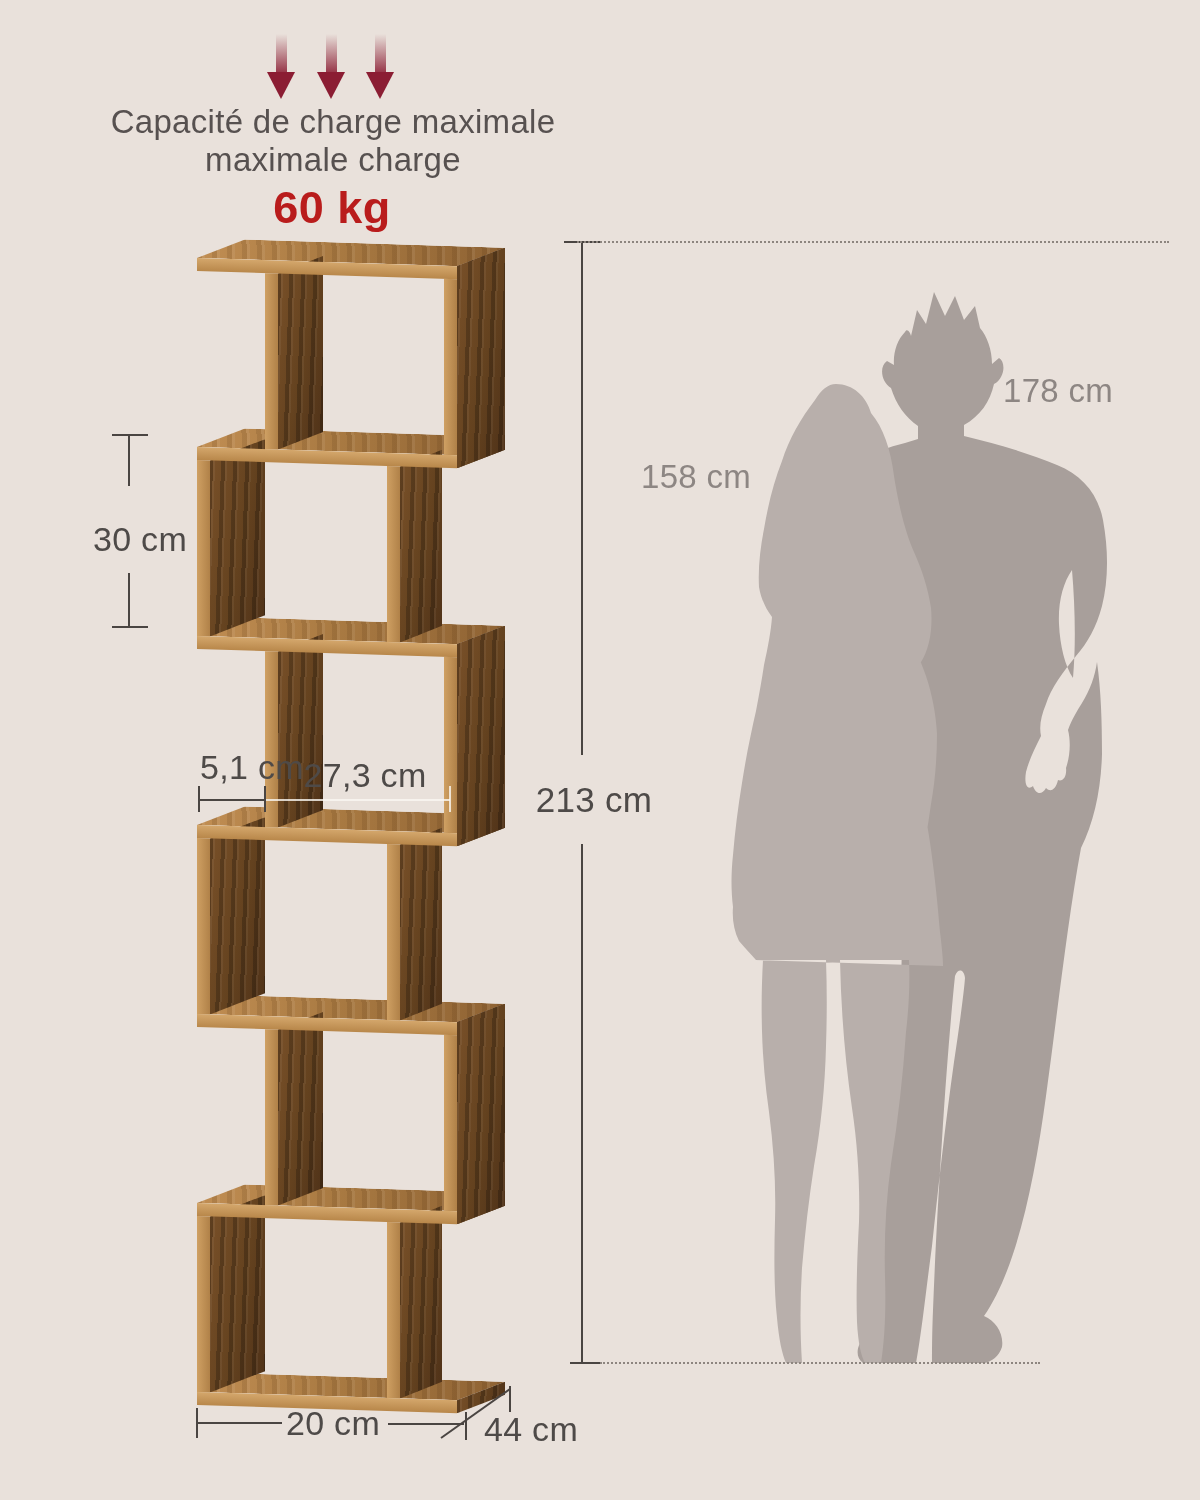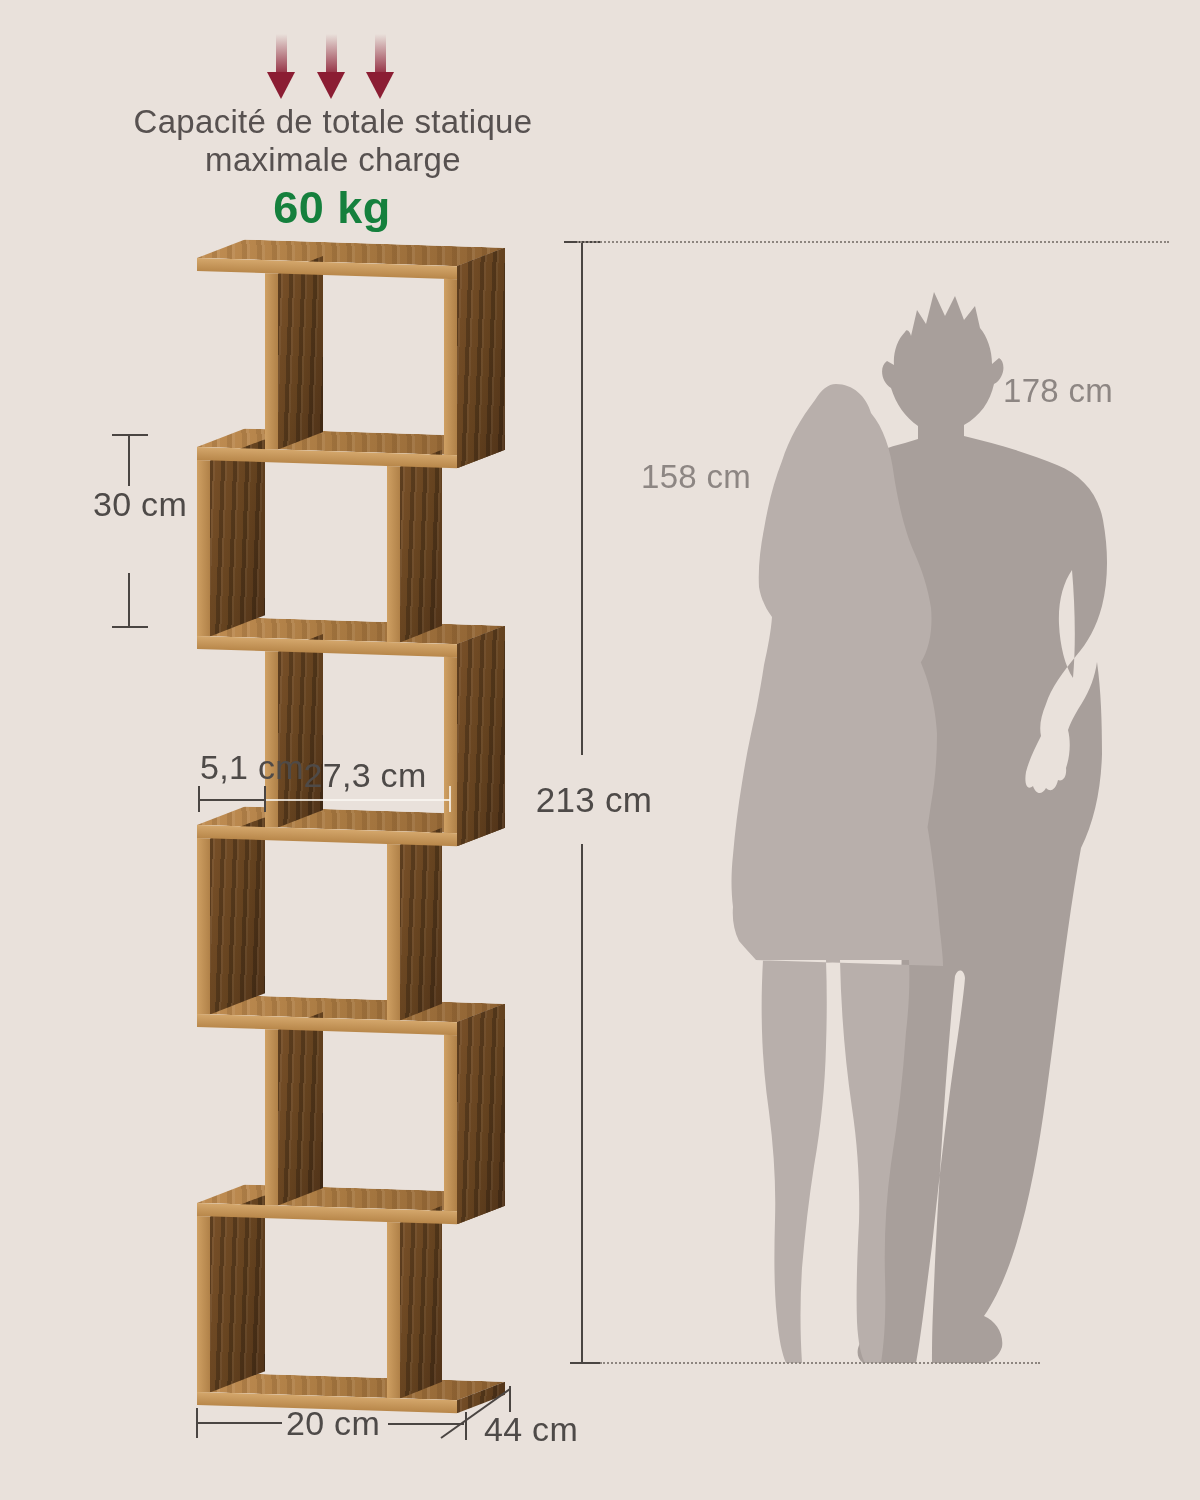--- a/index.html
+++ b/index.html
@@ -11,21 +11,21 @@
   }
   
   .load-arrow{position:absolute;width:11px;height:40px;top:34px;
     background:linear-gradient(to bottom, rgba(139,29,51,0), rgba(139,29,51,.9));}
   .load-arrow::after{content:"";position:absolute;left:-9px;top:38px;
     border-left:14px solid transparent;border-right:14px solid transparent;
     border-top:27px solid #8b1d33;}
   .load-line{position:absolute;left:333px;transform:translateX(-50%);
     white-space:nowrap;font-size:33px;color:#575150;letter-spacing:.3px;}
   .load-value{position:absolute;left:332px;transform:translateX(-50%);
-    top:182px;font-size:45px;font-weight:bold;color:#15803d;letter-spacing:.5px;}
+    top:182px;font-size:45px;font-weight:bold;color:#b91c1c;letter-spacing:.5px;}
   
   .shelf{position:absolute;left:197px;top:242px;width:308px;height:1180px;
     transform:skewY(1.8deg);transform-origin:0 0;}
   .wp{position:absolute;}
   .wood-top{
     background-image:
       repeating-linear-gradient(88deg, rgba(70,40,12,.13) 0 5px, rgba(255,255,255,.07) 5px 8px, rgba(70,40,12,0) 8px 15px),
       linear-gradient(95deg,#c18e53 0%,#a97a42 45%,#8e6233 100%);}
   .wood-dark{
     background-image:
@@ -45,21 +45,21 @@
 </style>
 </head>
 <body>
 
 <div class="stage">
 
   <div>
     <span class="load-arrow" style="left:276px"></span>
     <span class="load-arrow" style="left:326px"></span>
     <span class="load-arrow" style="left:375px"></span>
-    <div class="load-line" style="top:103px">Capacité de totale statique</div>
+    <div class="load-line" style="top:103px">Capacité de charge maximale</div>
     <div class="load-line" style="top:141px">maximale charge</div>
     <div class="load-value">60 kg</div>
   </div>
 
   <div class="shelf">
       <div class="wp wood-top" style="left: 0px; top: -4px; width: 308px; height: 20px; clip-path: polygon(0px 20px, 48px 0px, 308px 0px, 260px 20px);"></div>
       <div class="wp wood-dark" style="left: 260px; top: -4px; width: 48px; height: 33px; clip-path: polygon(0px 20px, 48px 0px, 48px 13px, 0px 33px);"></div>
       <div class="wp wood-top" style="left: 0px; top: 185px; width: 308px; height: 20px; clip-path: polygon(0px 20px, 48px 0px, 308px 0px, 260px 20px);"></div>
       <div class="wp wood-dark" style="left: 260px; top: 185px; width: 48px; height: 33px; clip-path: polygon(0px 20px, 48px 0px, 48px 13px, 0px 33px);"></div>
       <div class="wp wood-top" style="left: 0px; top: 374px; width: 308px; height: 20px; clip-path: polygon(0px 20px, 48px 0px, 308px 0px, 260px 20px);"></div>
@@ -154,21 +154,21 @@
          C 261 856 265 816 266 776 C 267 746 267 718 266 690 Z
          M 280 690 C 281 740 285 790 292 838 C 298 878 300 916 299 952
          C 297 990 296 1024 297 1052 C 298 1072 301 1086 305 1093
          L 321 1093 C 325 1068 326 1038 325 1006 C 324 968 326 930 331 894
          C 338 850 343 806 346 762 C 349 736 350 712 349 690 Z" fill="#b8afab"></path>
   </svg>
 
   <div>
     <div class="dl" style="left:112px;top:434px;width:36px;height:2px"></div>
     <div class="dl" style="left:128px;top:434px;width:2px;height:52px"></div>
-    <div class="dim-text" style="left:140px;top:485px">30 cm</div>
+    <div class="dim-text" style="left:140px;top:520px">30 cm</div>
     <div class="dl" style="left:128px;top:573px;width:2px;height:53px"></div>
     <div class="dl" style="left:112px;top:626px;width:36px;height:2px"></div>
   </div>
 
   <div>
     <div class="dim-text" style="left:252px;top:748px">5,1 cm</div>
     <div class="dim-text" style="left:365px;top:756px">27,3 cm</div>
     <div class="dl" style="left:198px;top:786px;width:2px;height:26px"></div>
     <div class="dl" style="left:200px;top:799px;width:65px;height:2px"></div>
     <div class="dl" style="left:264px;top:786px;width:2px;height:26px"></div>

